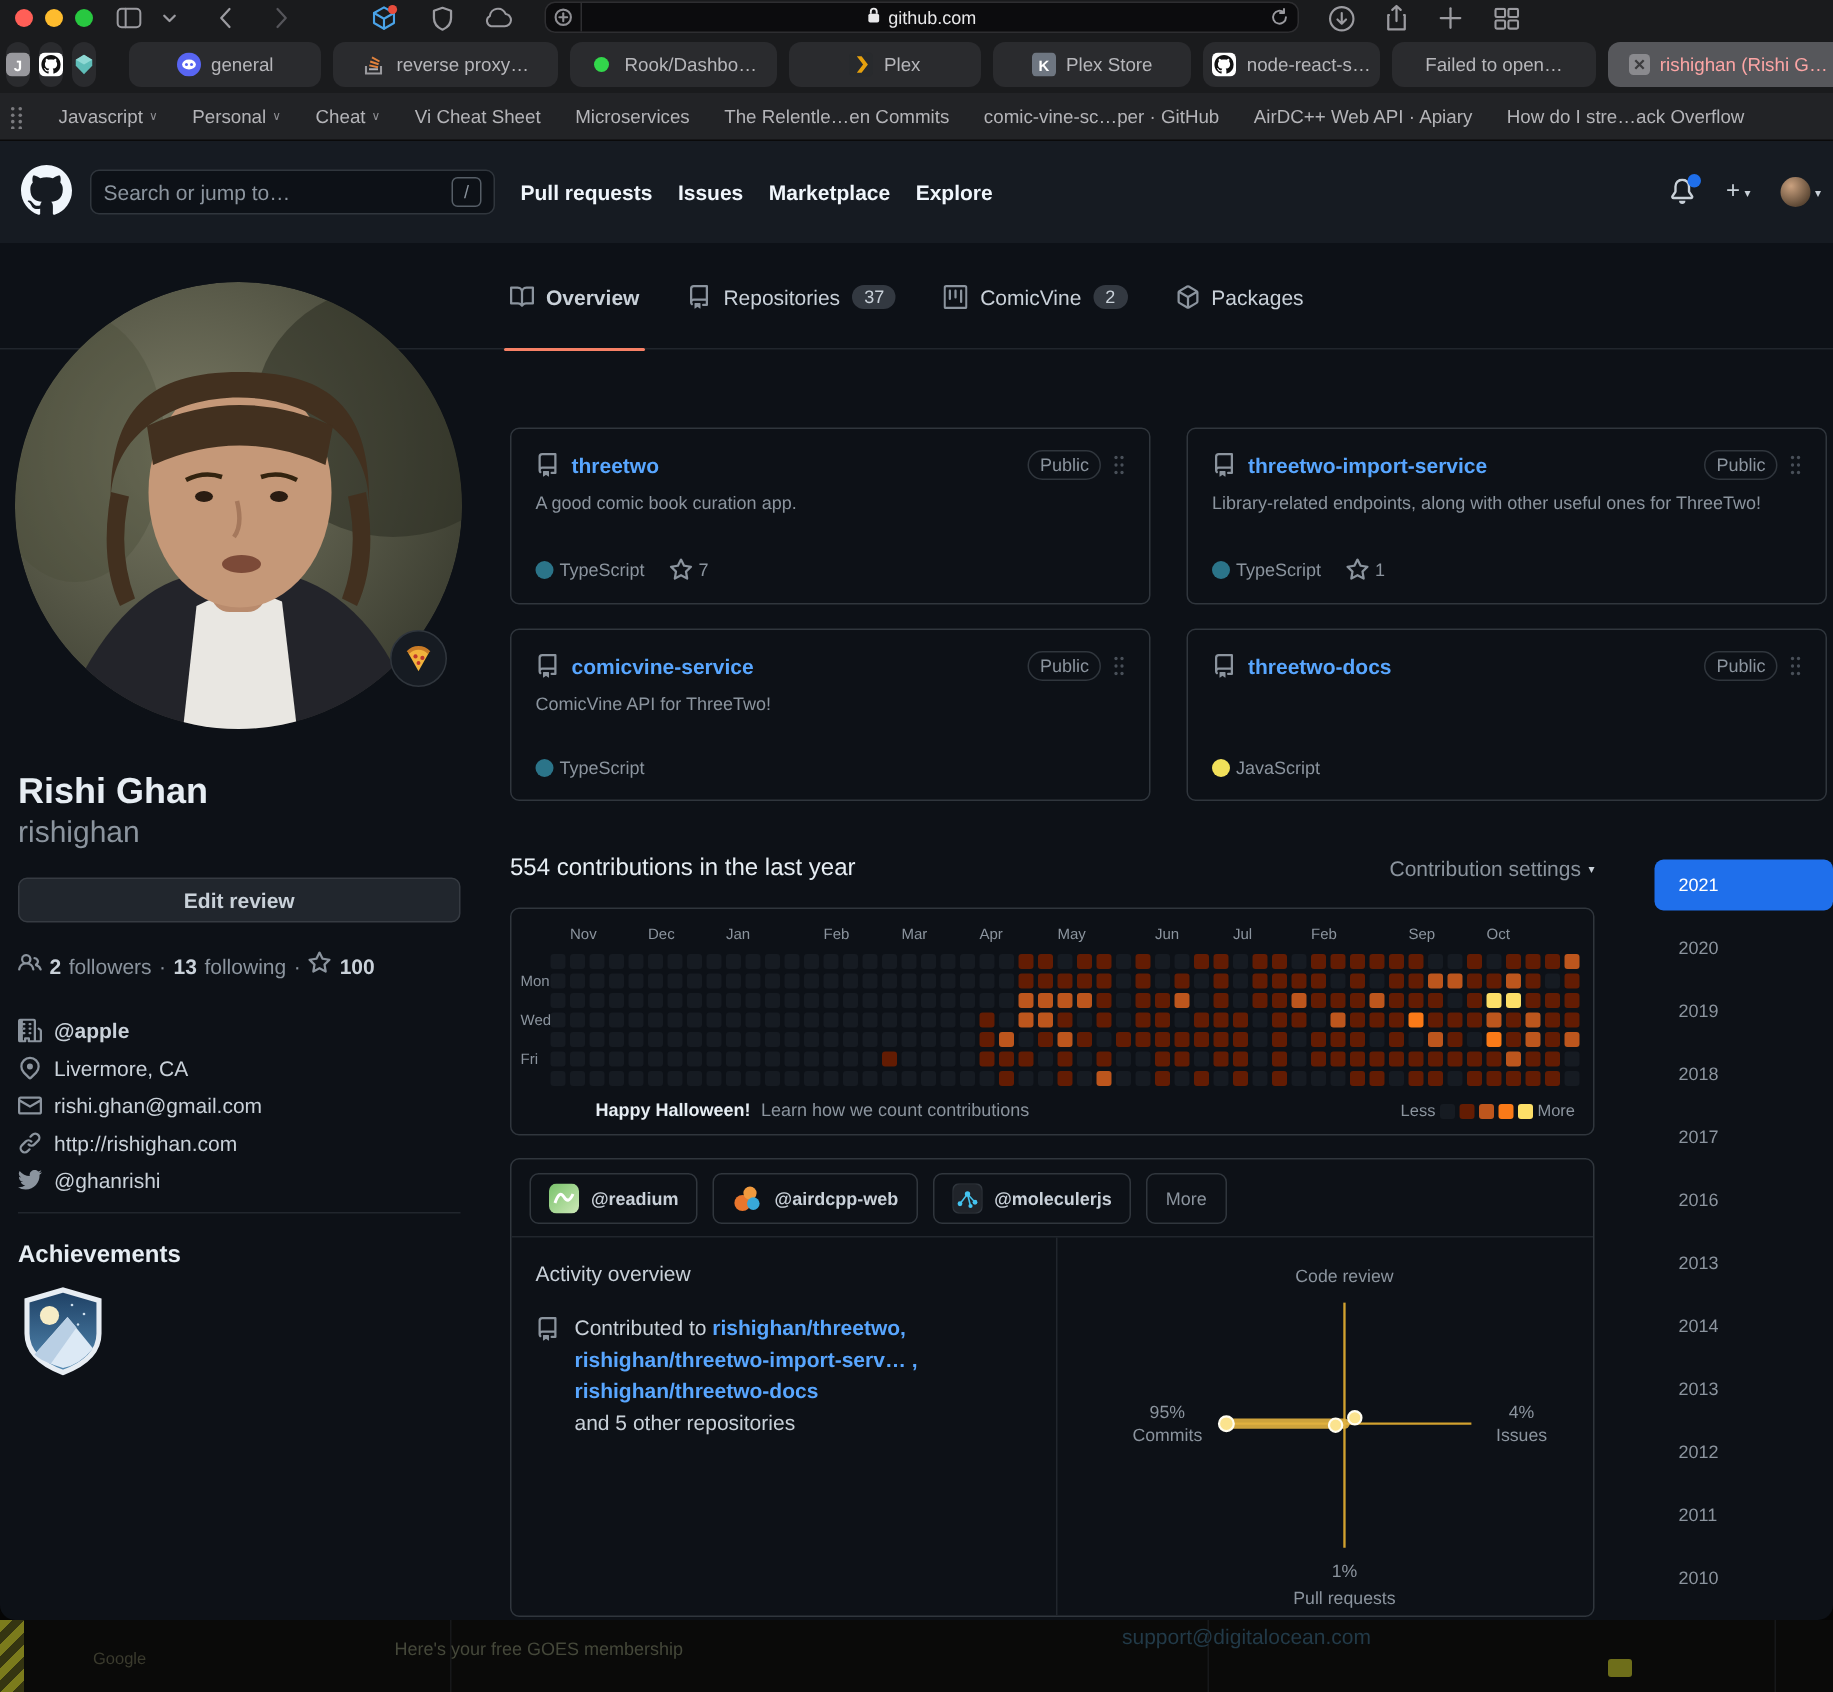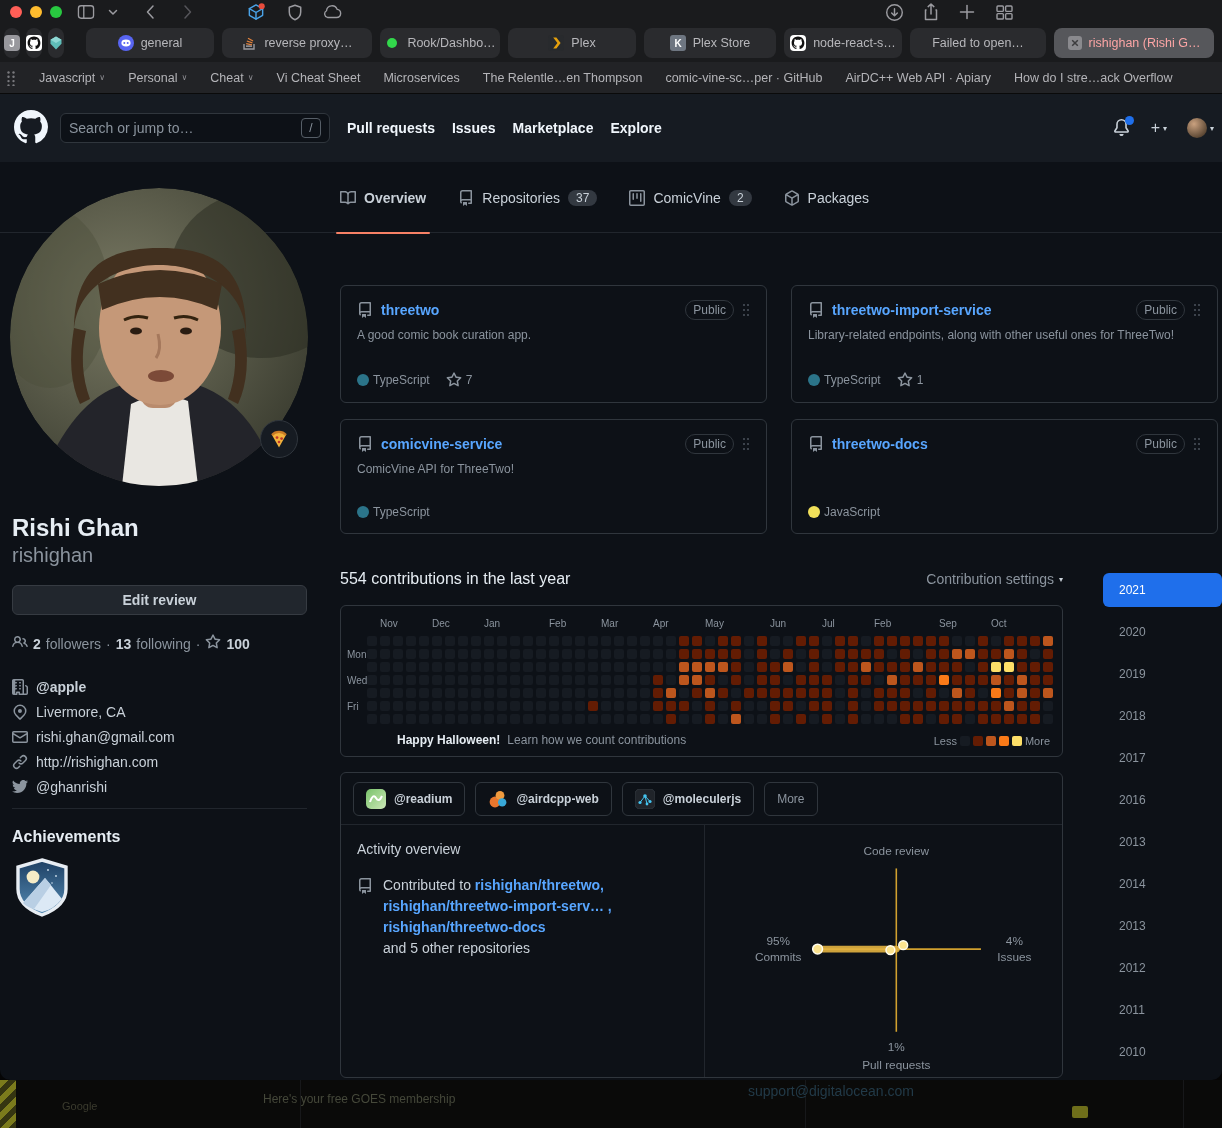--- a/index.html
+++ b/index.html
@@ -189,20 +189,42 @@
       <span class="tb-ic" style="left:285px">
           <svg width="14" height="17" viewBox="0 0 14 17" fill="none" stroke="currentColor" stroke-width="1.5" stroke-linecap="round" stroke-linejoin="round">
             <path d="M7 1.2 12.7 3.2 V8 Q12.7 13.4 7 15.8 Q1.3 13.4 1.3 8 V3.2 Z"></path>
           </svg>
         </span>
       <span class="tb-ic" style="left:322px">
           <svg width="20" height="14" viewBox="0 0 22 15" fill="none" stroke="currentColor" stroke-width="1.5" stroke-linecap="round" stroke-linejoin="round">
             <path d="M6 13.5h10a4.5 4.5 0 0 0 .6-8.96A6 6 0 0 0 5 6.1 4 4 0 0 0 6 13.5Z"></path>
           </svg>
         </span>
+      <div class="urlbar">
+        <span class="scope">
+            <svg width="13" height="13" viewBox="0 0 14 14" fill="none" stroke="currentColor" stroke-width="1.5" stroke-linecap="round" stroke-linejoin="round">
+              <circle cx="7" cy="7" r="5.5"></circle>
+              <line x1="7" y1="4.2" x2="7" y2="9.8"></line>
+              <line x1="4.2" y1="7" x2="9.8" y2="7"></line>
+            </svg>
+          </span>
+        <span class="host">
+          <span><svg width="9" height="12" viewBox="0 0 10 13" fill="#e8e8ea">
+                <rect x="1" y="5.5" width="8" height="6.5" rx="1.4"></rect>
+                <path d="M2.8 5.5V4a2.2 2.2 0 0 1 4.4 0v1.5" fill="none" stroke="#e8e8ea" stroke-width="1.4"></path>
+              </svg></span>
+          <span>github.com</span>
+        </span>
+        <span class="reload">
+            <svg width="12" height="13" viewBox="0 0 14 15" fill="none" stroke="currentColor" stroke-width="1.5" stroke-linecap="round" stroke-linejoin="round">
+              <path d="M12 7.5a5 5 0 1 1-1.6-3.7"></path>
+              <path d="M10.5 1v3.2H7.4"></path>
+            </svg>
+          </span>
+      </div>
       <span class="tb-ic" style="left:884px">
           <svg width="19" height="19" viewBox="0 0 20 20" fill="none" stroke="currentColor" stroke-width="1.5" stroke-linecap="round" stroke-linejoin="round">
             <circle cx="10" cy="10" r="8.2"></circle>
             <path d="M10 6v7M7 10.5 10 13.5 13 10.5"></path>
           </svg>
         </span>
       <span class="tb-ic" style="left:921px">
           <svg width="14" height="18" viewBox="0 0 14 18" fill="none" stroke="currentColor" stroke-width="1.5" stroke-linecap="round" stroke-linejoin="round">
             <path d="M2 7h-0.5v9.5h11V7H12"></path>
             <path d="M7 1v10M4.2 3.6 7 1 9.8 3.6"></path>
@@ -264,21 +286,21 @@
         <div class="tab" style="width: 150px;">
           <span style="display: flex;">
             <svg width="16" height="16" viewBox="0 0 16 16">
               <path d="M3 9v5h10V9" stroke="#9a9a9e" stroke-width="1.4" fill="none"></path>
               <path d="M5 11.2h6" stroke="#b0b0b4" stroke-width="1.3"></path>
               <path d="M5.2 8.6 11 9.8M5.8 6 11.4 7.8M7 3.2 12 6" stroke="#e0823d" stroke-width="1.3"></path>
             </svg>
           </span>
           <span>reverse proxy…</span>
         </div>
-        <div class="tab" style="width: 120px;">
+        <div class="tab" style="width: 138px;">
           <span style="display: flex;">
             <svg width="16" height="16" viewBox="0 0 16 16">
               <circle cx="8" cy="8" r="5" fill="#32d74b"></circle>
             </svg>
           </span>
           <span>Rook/Dashbo…</span>
         </div>
         <div class="tab" style="width: 128px;">
           <span style="display: flex;">
             <svg width="16" height="16" viewBox="0 0 16 16">
@@ -345,21 +367,21 @@
           <span>Cheat</span>
           <span class="caret">∨</span>
         </span>
         <span class="bk">
           <span>Vi Cheat Sheet</span>
         </span>
         <span class="bk">
           <span>Microservices</span>
         </span>
         <span class="bk">
-          <span>The Relentle…en Thompson</span>
+          <span>The Relentle…en Commits</span>
         </span>
         <span class="bk">
           <span>comic-vine-sc…per · GitHub</span>
         </span>
         <span class="bk">
           <span>AirDC++ Web API · Apiary</span>
         </span>
         <span class="bk">
           <span>How do I stre…ack Overflow</span>
         </span>

